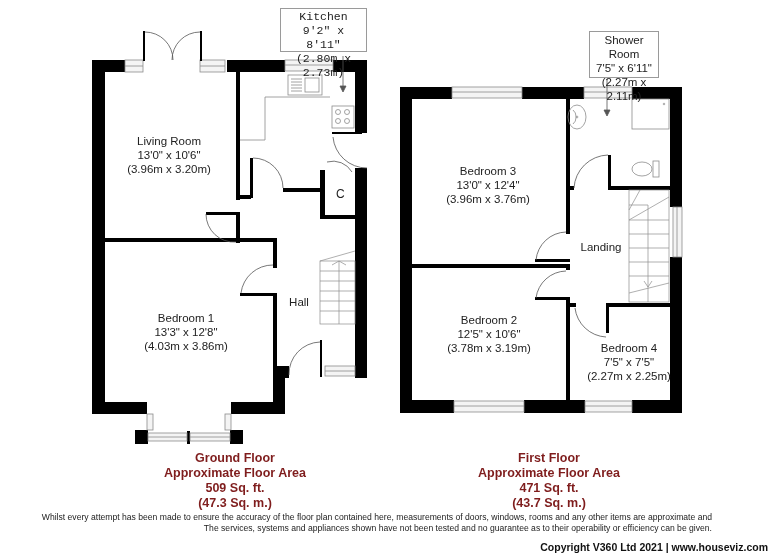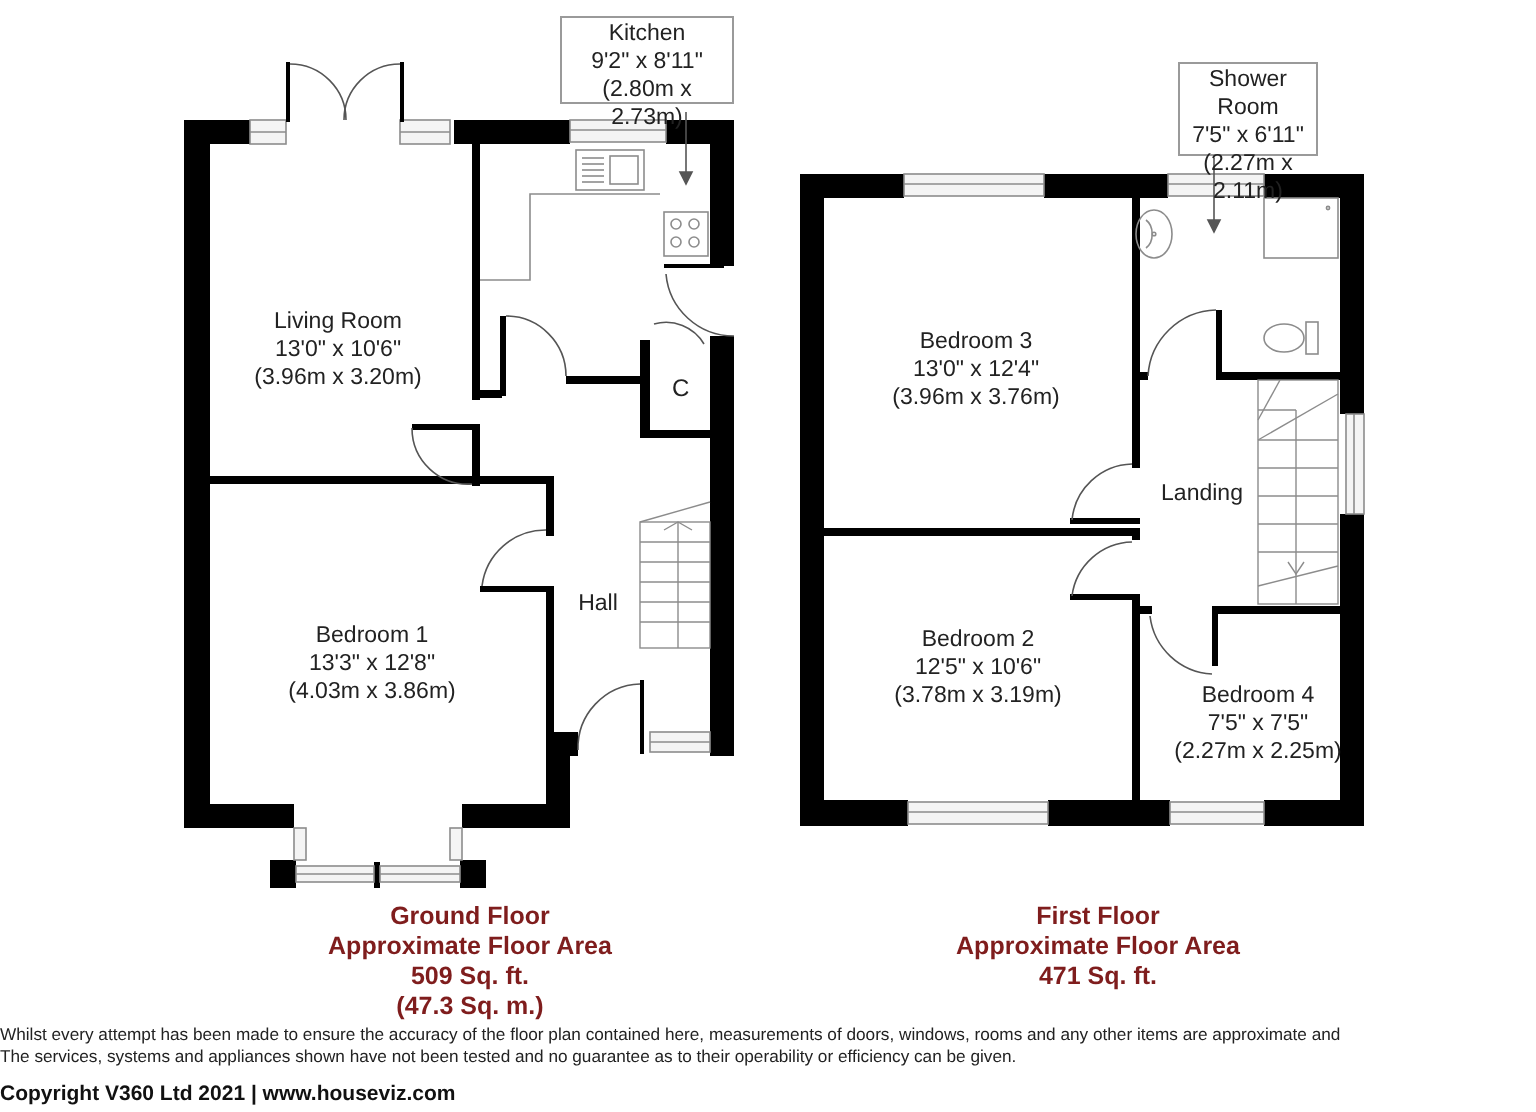--- a/index.html
+++ b/index.html
@@ -1,22 +1,22 @@
 <!DOCTYPE html>
 <html><head>
 <meta charset="utf-8">
 <style>
   html, body { margin:0; padding:0; background:#ffffff; }
   body { width:768px; height:556px; position:relative; overflow:hidden; font-family:"Liberation Sans", sans-serif; color:#111; }
   svg.plan { position:absolute; left:0; top:0; }
   .lbl { position:absolute; text-align:center; font-size:11.5px; line-height:14px; color:#222; white-space:nowrap; transform:translateX(-50%); }
   .callout { position:absolute; border:1px solid #9a9a9a; background:#fff; text-align:center; font-size:11.5px; line-height:14px; color:#222; padding:1px 2px; box-sizing:border-box; }
   .caption { position:absolute; text-align:center; font-weight:bold; font-size:12.5px; line-height:15px; color:#7f1d1d; transform:translateX(-50%); white-space:nowrap; }
-  .disclaimer { position:absolute; left:0; top:512px; width:712px; text-align:left; font-size:8.6px; line-height:11px; color:#222; }
-  .copyright { position:absolute; left:0; top:541px; width:768px; text-align:left; font-size:10.5px; font-weight:bold; color:#111; }
+  .disclaimer { position:absolute; left:0; top:512px; width:712px; text-align:right; font-size:8.6px; line-height:11px; color:#222; }
+  .copyright { position:absolute; left:0; top:541px; width:768px; text-align:right; font-size:10.5px; font-weight:bold; color:#111; }
   .c-letter { position:absolute; font-size:12px; color:#222; }
 </style>
 </head>
 <body>
 
 <svg class="plan" width="768" height="556" viewBox="0 0 768 556" xmlns="http://www.w3.org/2000/svg">
 
   <g fill="#000">
 
     <rect x="92" y="60" width="33" height="12"></rect>
@@ -203,27 +203,27 @@
     <line x1="640" y1="190" x2="629" y2="210"></line>
     <polyline points="644,281 648,287 652,281"></polyline>
   </g>
 
   <g stroke="#555" stroke-width="0.8" fill="#555">
     <line x1="607" y1="79" x2="607" y2="112"></line>
     <polygon points="604,110 610,110 607,116"></polygon>
   </g>
 </svg>
 
-<div class="callout" style="left:280px;top:8px;width:87px;height:44px;">
+<div class="callout" style="left:280px;top:8px;width:87px;height:44px;font-family:Liberation Mono, monospace;">
   <div>Kitchen</div>
   <div>9'2" x 8'11"</div>
   <div>(2.80m x 2.73m)</div>
 </div>
 
-<div class="lbl" style="left:169px;top:134px;margin-top:20px;">
+<div class="lbl" style="left:169px;top:134px;">
   <div>Living Room</div>
   <div>13'0" x 10'6"</div>
   <div>(3.96m x 3.20m)</div>
 </div>
 
 <div class="c-letter" style="left:336px;top:187px;">C</div>
 
 <div class="lbl" style="left:186px;top:311px;">
   <div>Bedroom 1</div>
   <div>13'3" x 12'8"</div>
@@ -266,19 +266,20 @@
   <div>Ground Floor</div>
   <div>Approximate Floor Area</div>
   <div>509 Sq. ft.</div>
   <div>(47.3 Sq. m.)</div>
 </div>
 
 <div class="caption" style="left:549px;top:451px;">
   <div>First Floor</div>
   <div>Approximate Floor Area</div>
   <div>471 Sq. ft.</div>
+  <div>(43.7 Sq. m.)</div>
 </div>
 
 <div class="disclaimer">
   <div>Whilst every attempt has been made to ensure the accuracy of the floor plan contained here, measurements of doors, windows, rooms and any other items are approximate and</div>
   <div>The services, systems and appliances shown have not been tested and no guarantee as to their operability or efficiency can be given.</div>
 </div>
 <div class="copyright">Copyright V360 Ltd 2021 | www.houseviz.com</div>
 
 </body></html>

